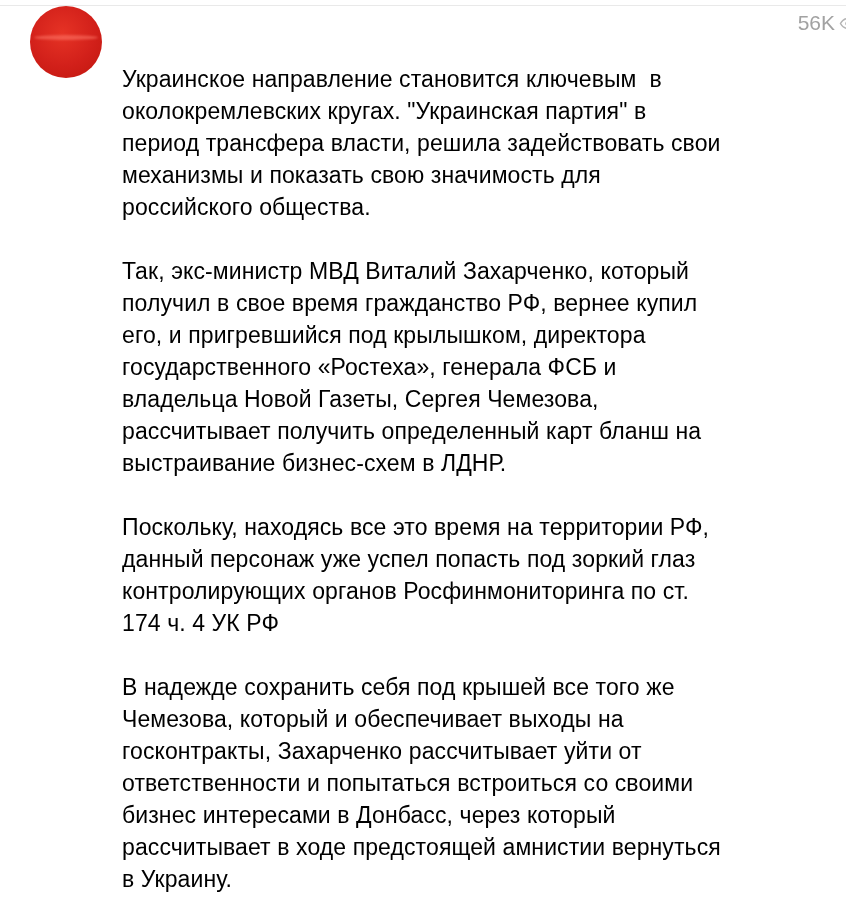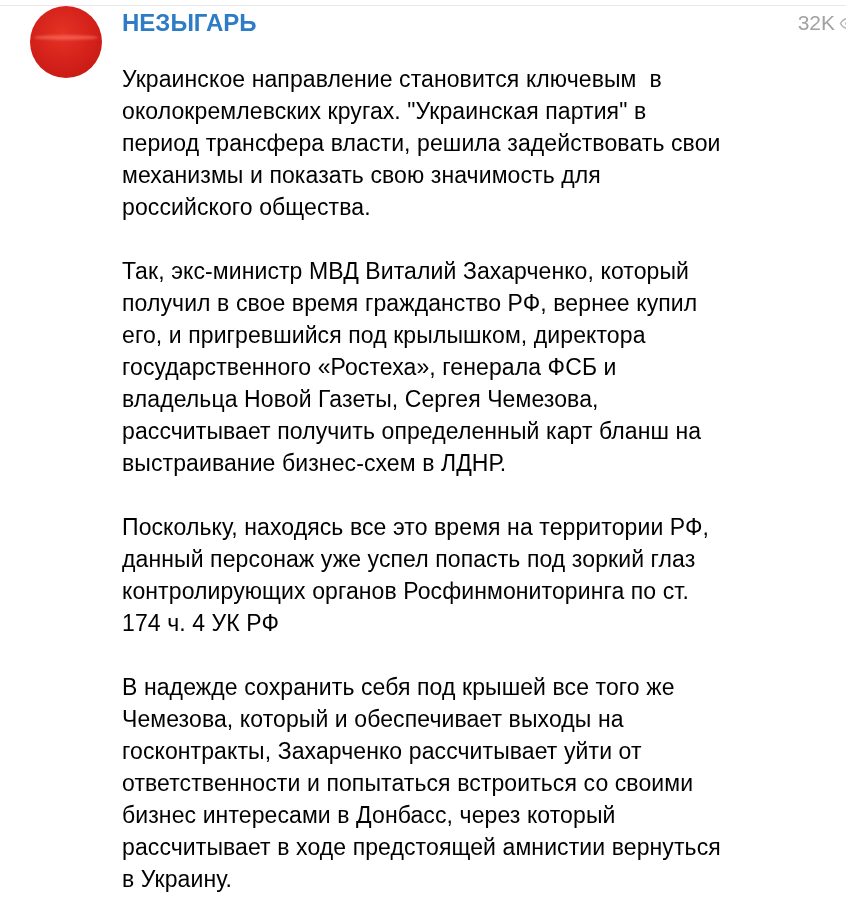--- a/index.html
+++ b/index.html
@@ -98,24 +98,23 @@
 
 <div class="screen">
 
   <div class="top-separator"></div>
 
   <div class="avatar"></div>
 
   <div class="message">
 
     <div class="msg-header">
-      <span class="channel-name">НЕЗЫГАРЬ</span>
 
       <span class="views-wrap">
-        <span>32K</span>
+        <span>56K</span>
         <svg class="views-eye" width="17" height="13" viewBox="0 0 24 17" aria-hidden="true">
           <path d="M12 1.5C6 1.5 2 8.5 2 8.5s4 7 10 7 10-7 10-7-4-7-10-7z" fill="none" stroke="currentColor" stroke-width="2"></path>
           <circle cx="12" cy="8.5" r="3.2" fill="currentColor"></circle>
         </svg>
       </span>
     </div>
 
     <div class="msg-text">Украинское направление становится ключевым  в
 околокремлевских кругах. "Украинская партия" в
 период трансфера власти, решила задействовать свои

